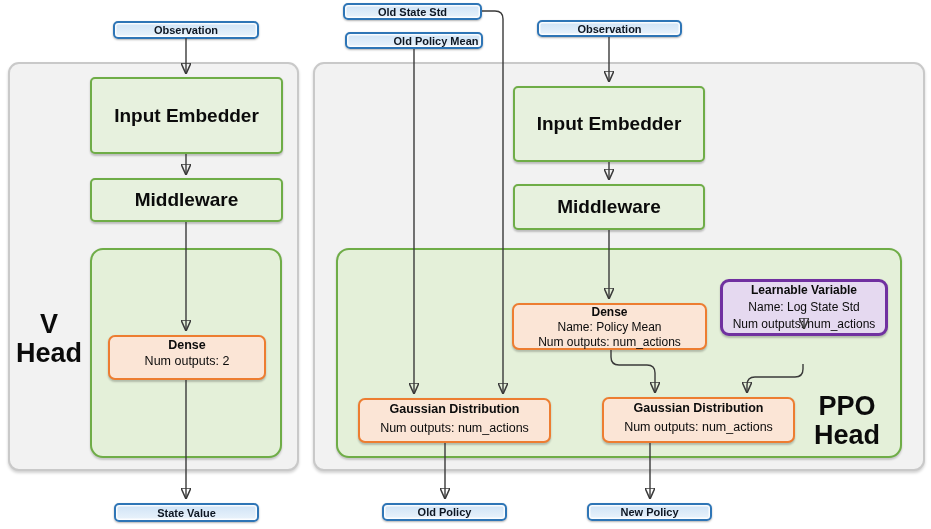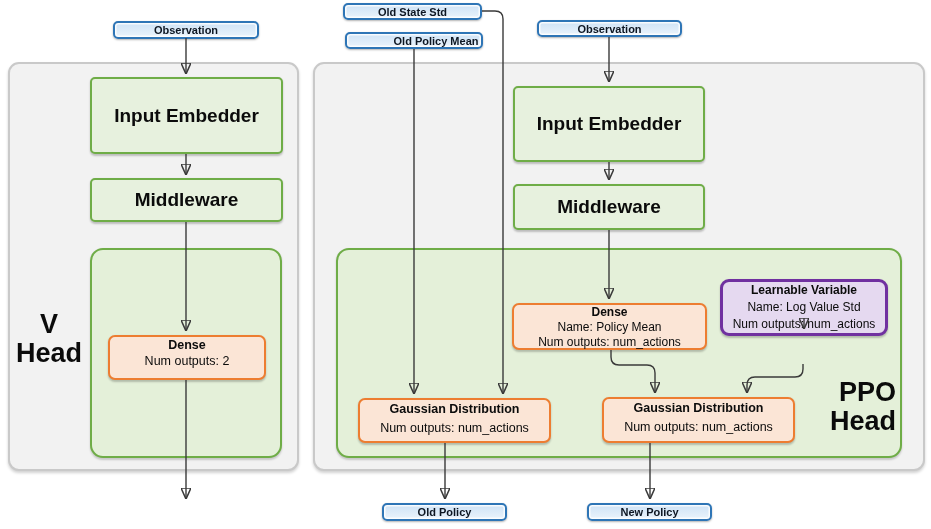--- a/index.html
+++ b/index.html
@@ -86,26 +86,29 @@
 
   <div class="gbox" style="left:90px;top:178px;width:193px;height:44px;">
     <span>Middleware</span>
   </div>
 
   <div class="obox" style="left:108px;top:335px;width:158px;height:45px;">
     <span class="btitle">Dense</span>
     <span>Num outputs: 2</span>
   </div>
 
+  <div class="io" style="left:114px;top:503px;width:145px;height:19px;">
+    <span>State Value</span>
+  </div>
 
   <div class="panel" style="left:313px;top:62px;width:612px;height:409px;"></div>
 
   <div class="container" style="left:336px;top:248px;width:566px;height:210px;"></div>
 
-  <div class="head-label" style="left:798px;top:378px;width:98px;align-items:flex-end;">
+  <div class="head-label" style="left:798px;top:392px;width:98px;">
     <span>PPO</span>
     <span>Head</span>
   </div>
 
   <div class="io" style="left:343px;top:3px;width:139px;height:17px;">
     <span>Old State Std</span>
   </div>
 
   <div class="io" style="left:345px;top:32px;width:138px;height:17px;padding-left:44px;">
     <span>Old Policy Mean</span>
@@ -124,21 +127,21 @@
   </div>
 
   <div class="obox" style="left:512px;top:303px;width:195px;height:47px;line-height:15px;font-size:12px;">
     <span class="btitle">Dense</span>
     <span>Name: Policy Mean</span>
     <span>Num outputs: num_actions</span>
   </div>
 
   <div class="pbox" style="left:720px;top:279px;width:168px;height:57px;font-size:12px;">
     <span class="btitle">Learnable Variable</span>
-    <span>Name: Log Value Std</span>
+    <span>Name: Log State Std</span>
     <span>Num outputs: num_actions</span>
   </div>
 
 
   <div class="obox" style="left:358px;top:398px;width:193px;height:45px;line-height:19px;">
     <span class="btitle">Gaussian Distribution</span>
     <span>Num outputs: num_actions</span>
   </div>
 
   <div class="obox" style="left:602px;top:397px;width:193px;height:46px;line-height:19px;">

